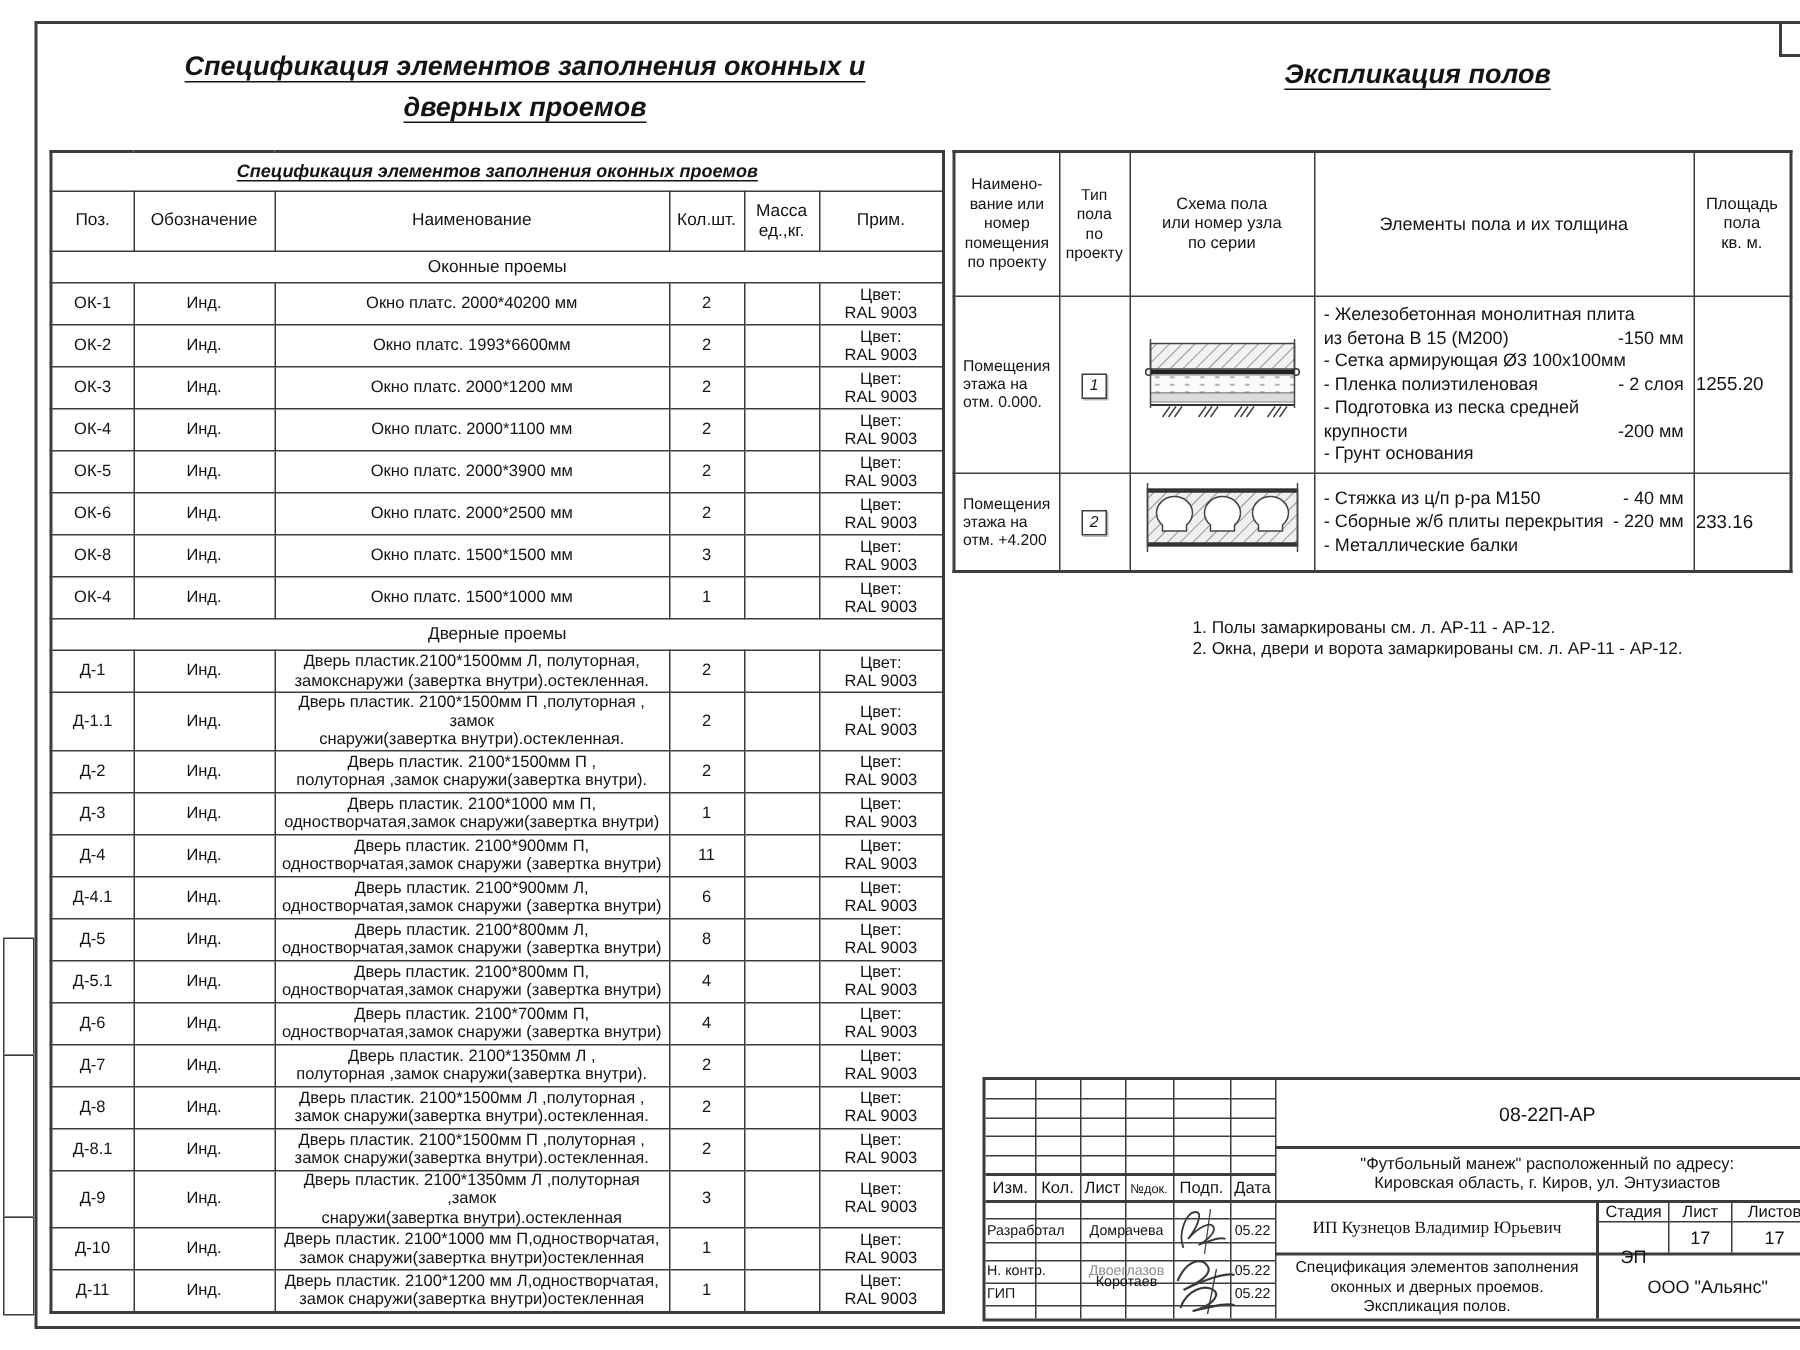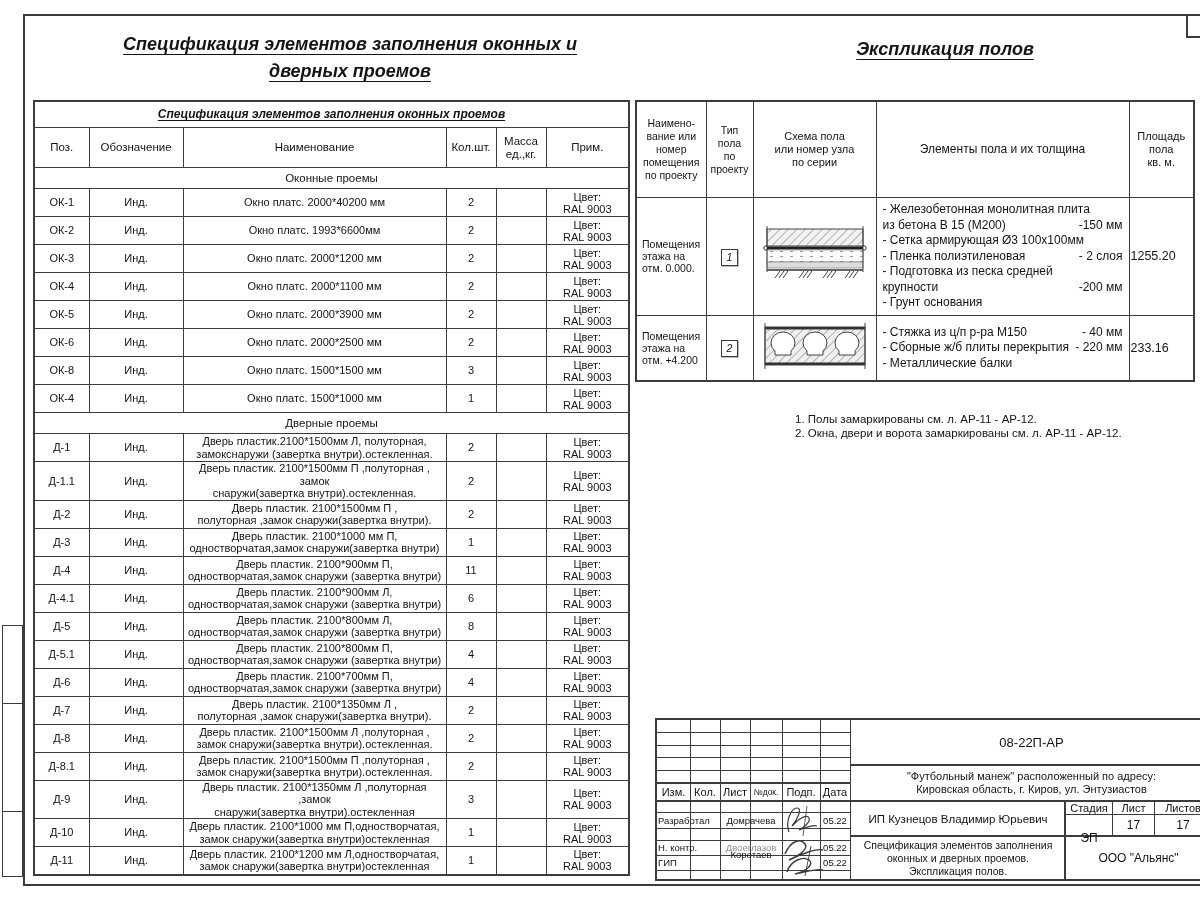--- a/index.html
+++ b/index.html
@@ -530,21 +530,21 @@
     </svg>
     <svg class="sig" style="left:124px; top:116px;" width="44" height="42" viewBox="0 0 44 42">
       <path d="M4,18 C10,4 20,2 24,8 C28,14 16,20 8,24 C20,18 36,12 42,14" fill="none" stroke="#3a3a3a" stroke-width="1.4"></path>
       <path d="M6,36 C10,24 22,20 28,24 C34,28 24,36 14,38 C24,36 36,32 42,34" fill="none" stroke="#3a3a3a" stroke-width="1.4"></path>
       <line x1="30" y1="10" x2="24" y2="40" stroke="#3a3a3a" stroke-width="0.9"></line>
     </svg>
 
     <div class="tcell" style="left:195px; top:0; width:359px; height:44px; font-size:13px;">08-22П-АР</div>
     <div class="tcell pre" style="left:195px; top:46px; width:359px; height:34px; font-size:11px; line-height:13px;">"Футбольный манеж" расположенный по адресу:
 Кировская область, г. Киров, ул. Энтузиастов</div>
-    <div class="tcell" style="left:195px; top:82px; width:212px; height:33px; font-size:11.5px;">ИП Кузнецов Владимир Юрьевич</div>
+    <div class="tcell" style="left:195px; top:82px; width:212px; height:33px; font-size:11.5px;font-family:Liberation Serif, serif;">ИП Кузнецов Владимир Юрьевич</div>
     <div class="tcell pre" style="left:195px; top:117px; width:212px; height:42px; font-size:10.5px; line-height:13px;">Спецификация элементов заполнения
 оконных и дверных проемов.
 Экспликация полов.</div>
     <div class="tcell" style="left:409px; top:117px; width:145px; height:42px; font-size:12px;">ООО "Альянс"</div>
     <div class="tcell" style="left:409px; top:81px; width:46px; height:13px; font-size:11px;">Стадия</div>
     <div class="tcell" style="left:456px; top:81px; width:41px; height:13px; font-size:11px;">Лист</div>
     <div class="tcell" style="left:498px; top:81px; width:56px; height:13px; font-size:11px;">Листов</div>
     <div class="tcell" style="left:409px; top:95px; width:46px; height:20px; font-size:12px;margin-top:13px;">ЭП</div>
     <div class="tcell" style="left:456px; top:95px; width:41px; height:20px; font-size:12px;">17</div>
     <div class="tcell" style="left:498px; top:95px; width:56px; height:20px; font-size:12px;">17</div>

